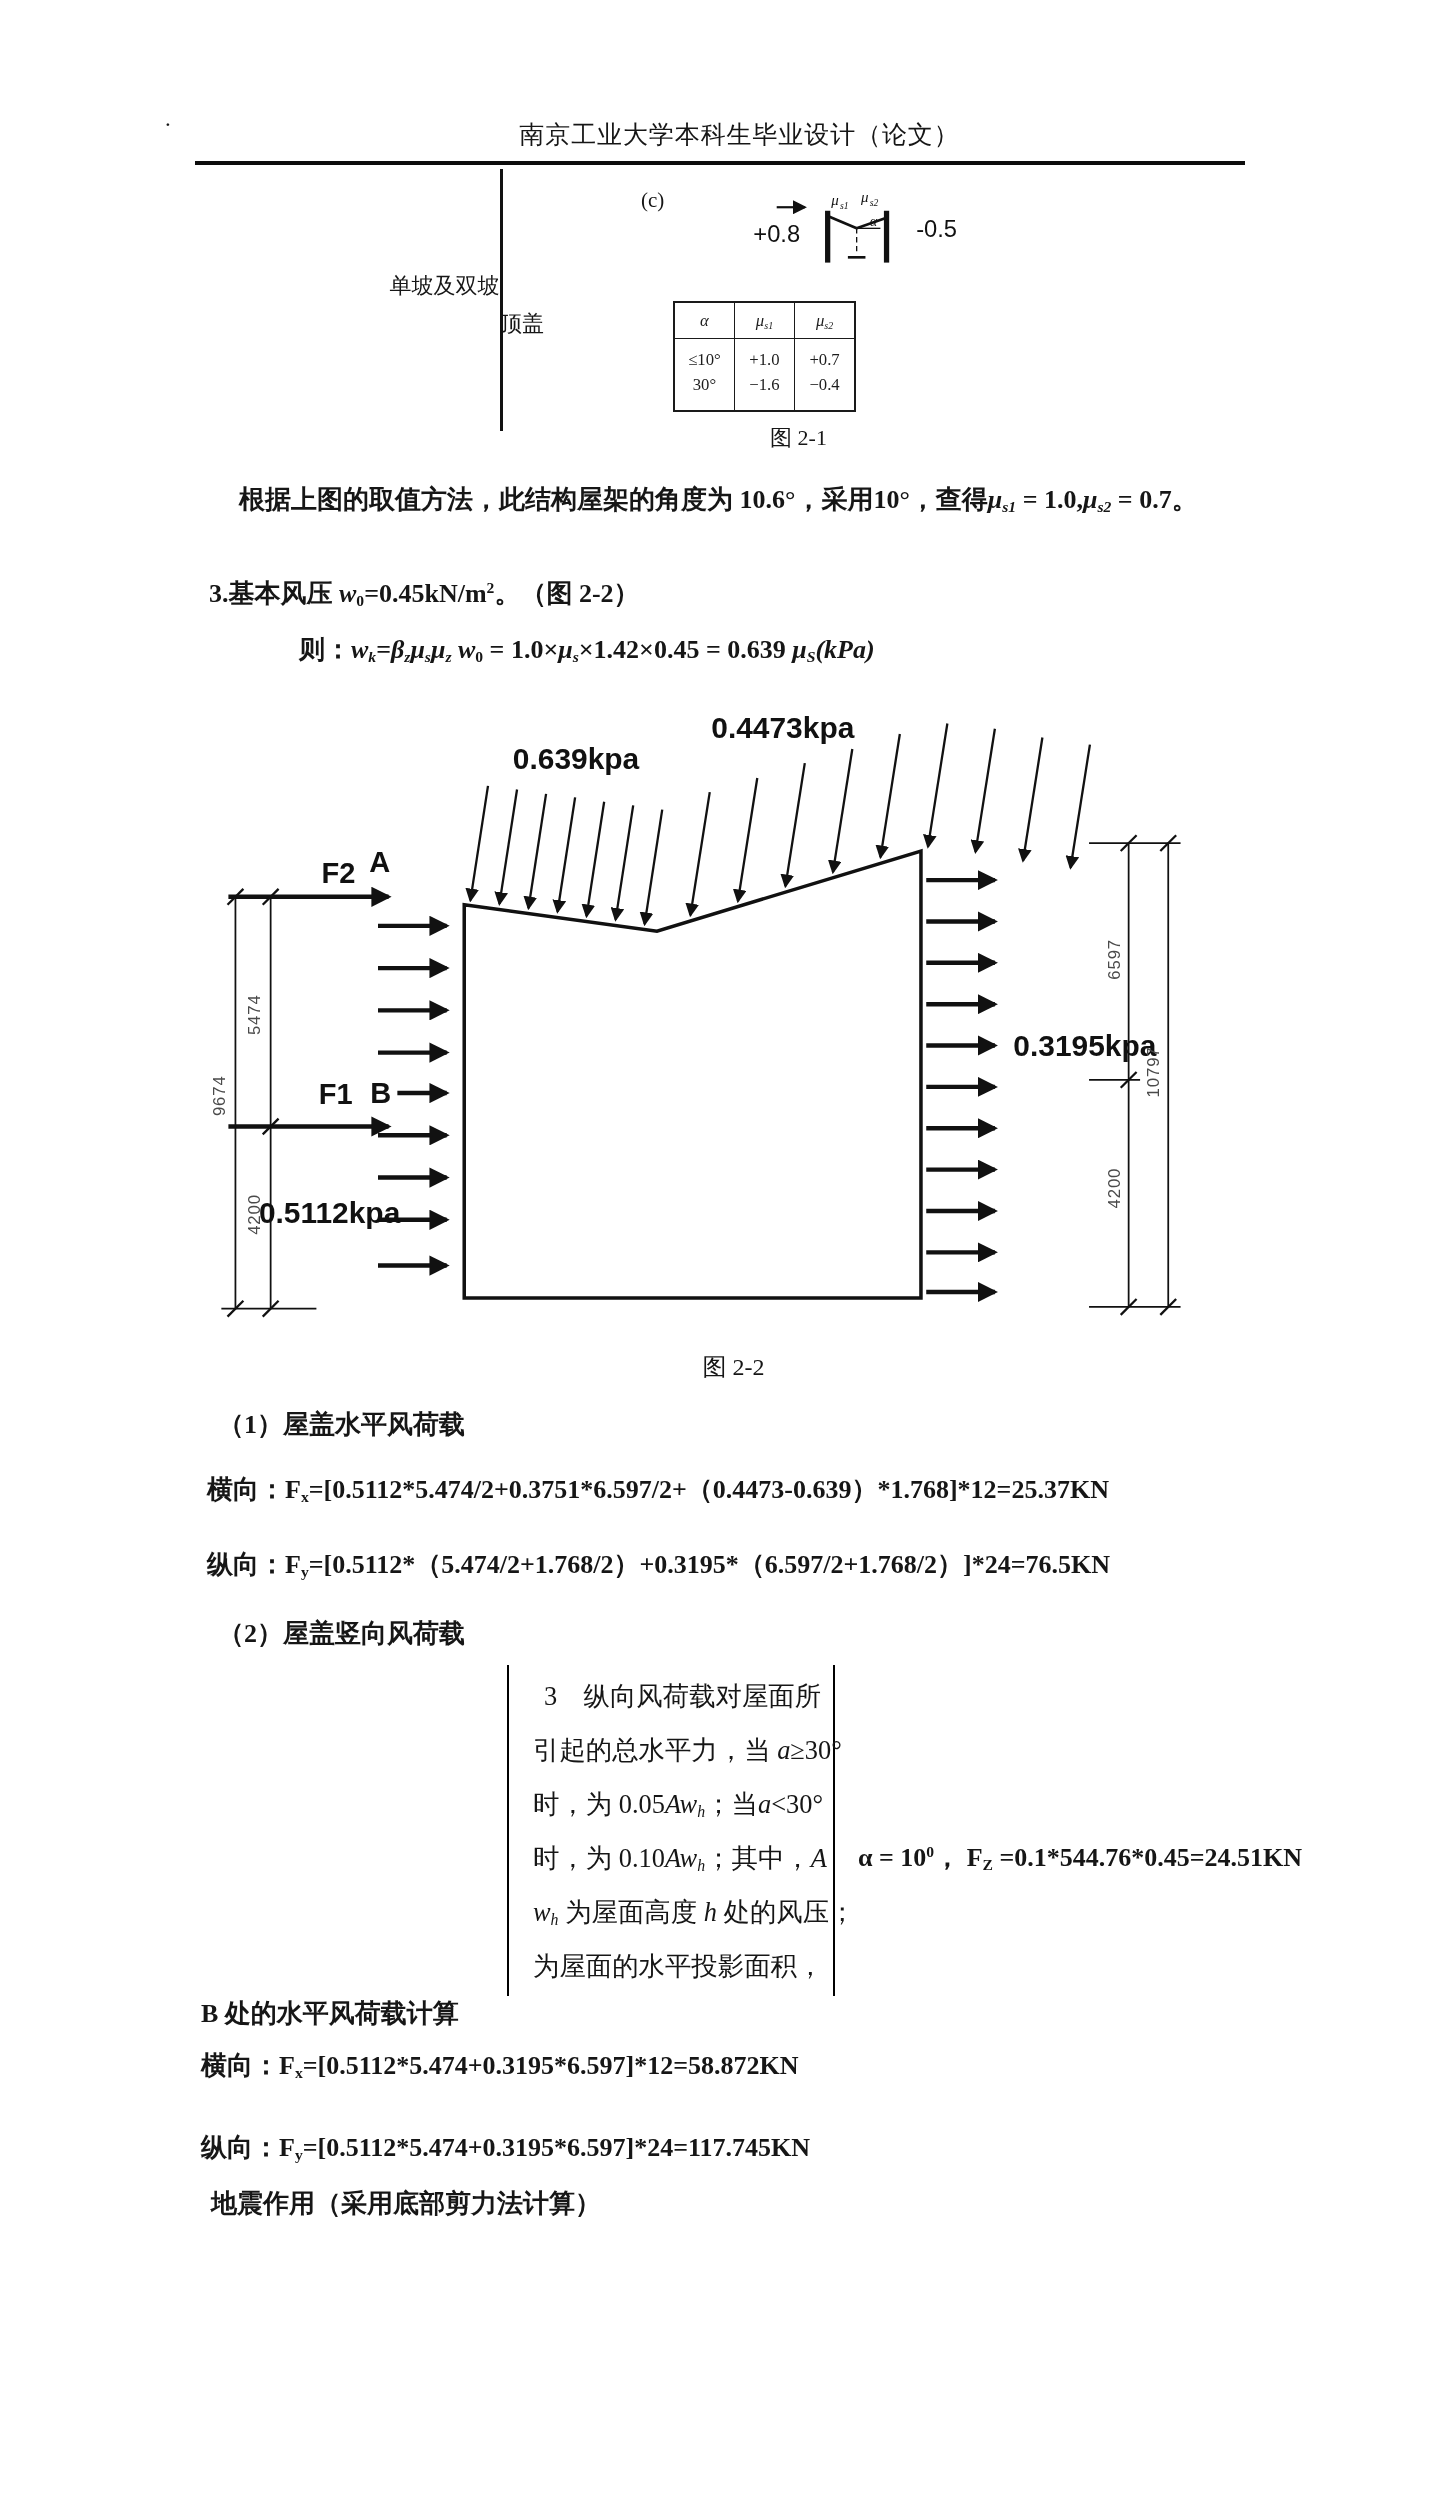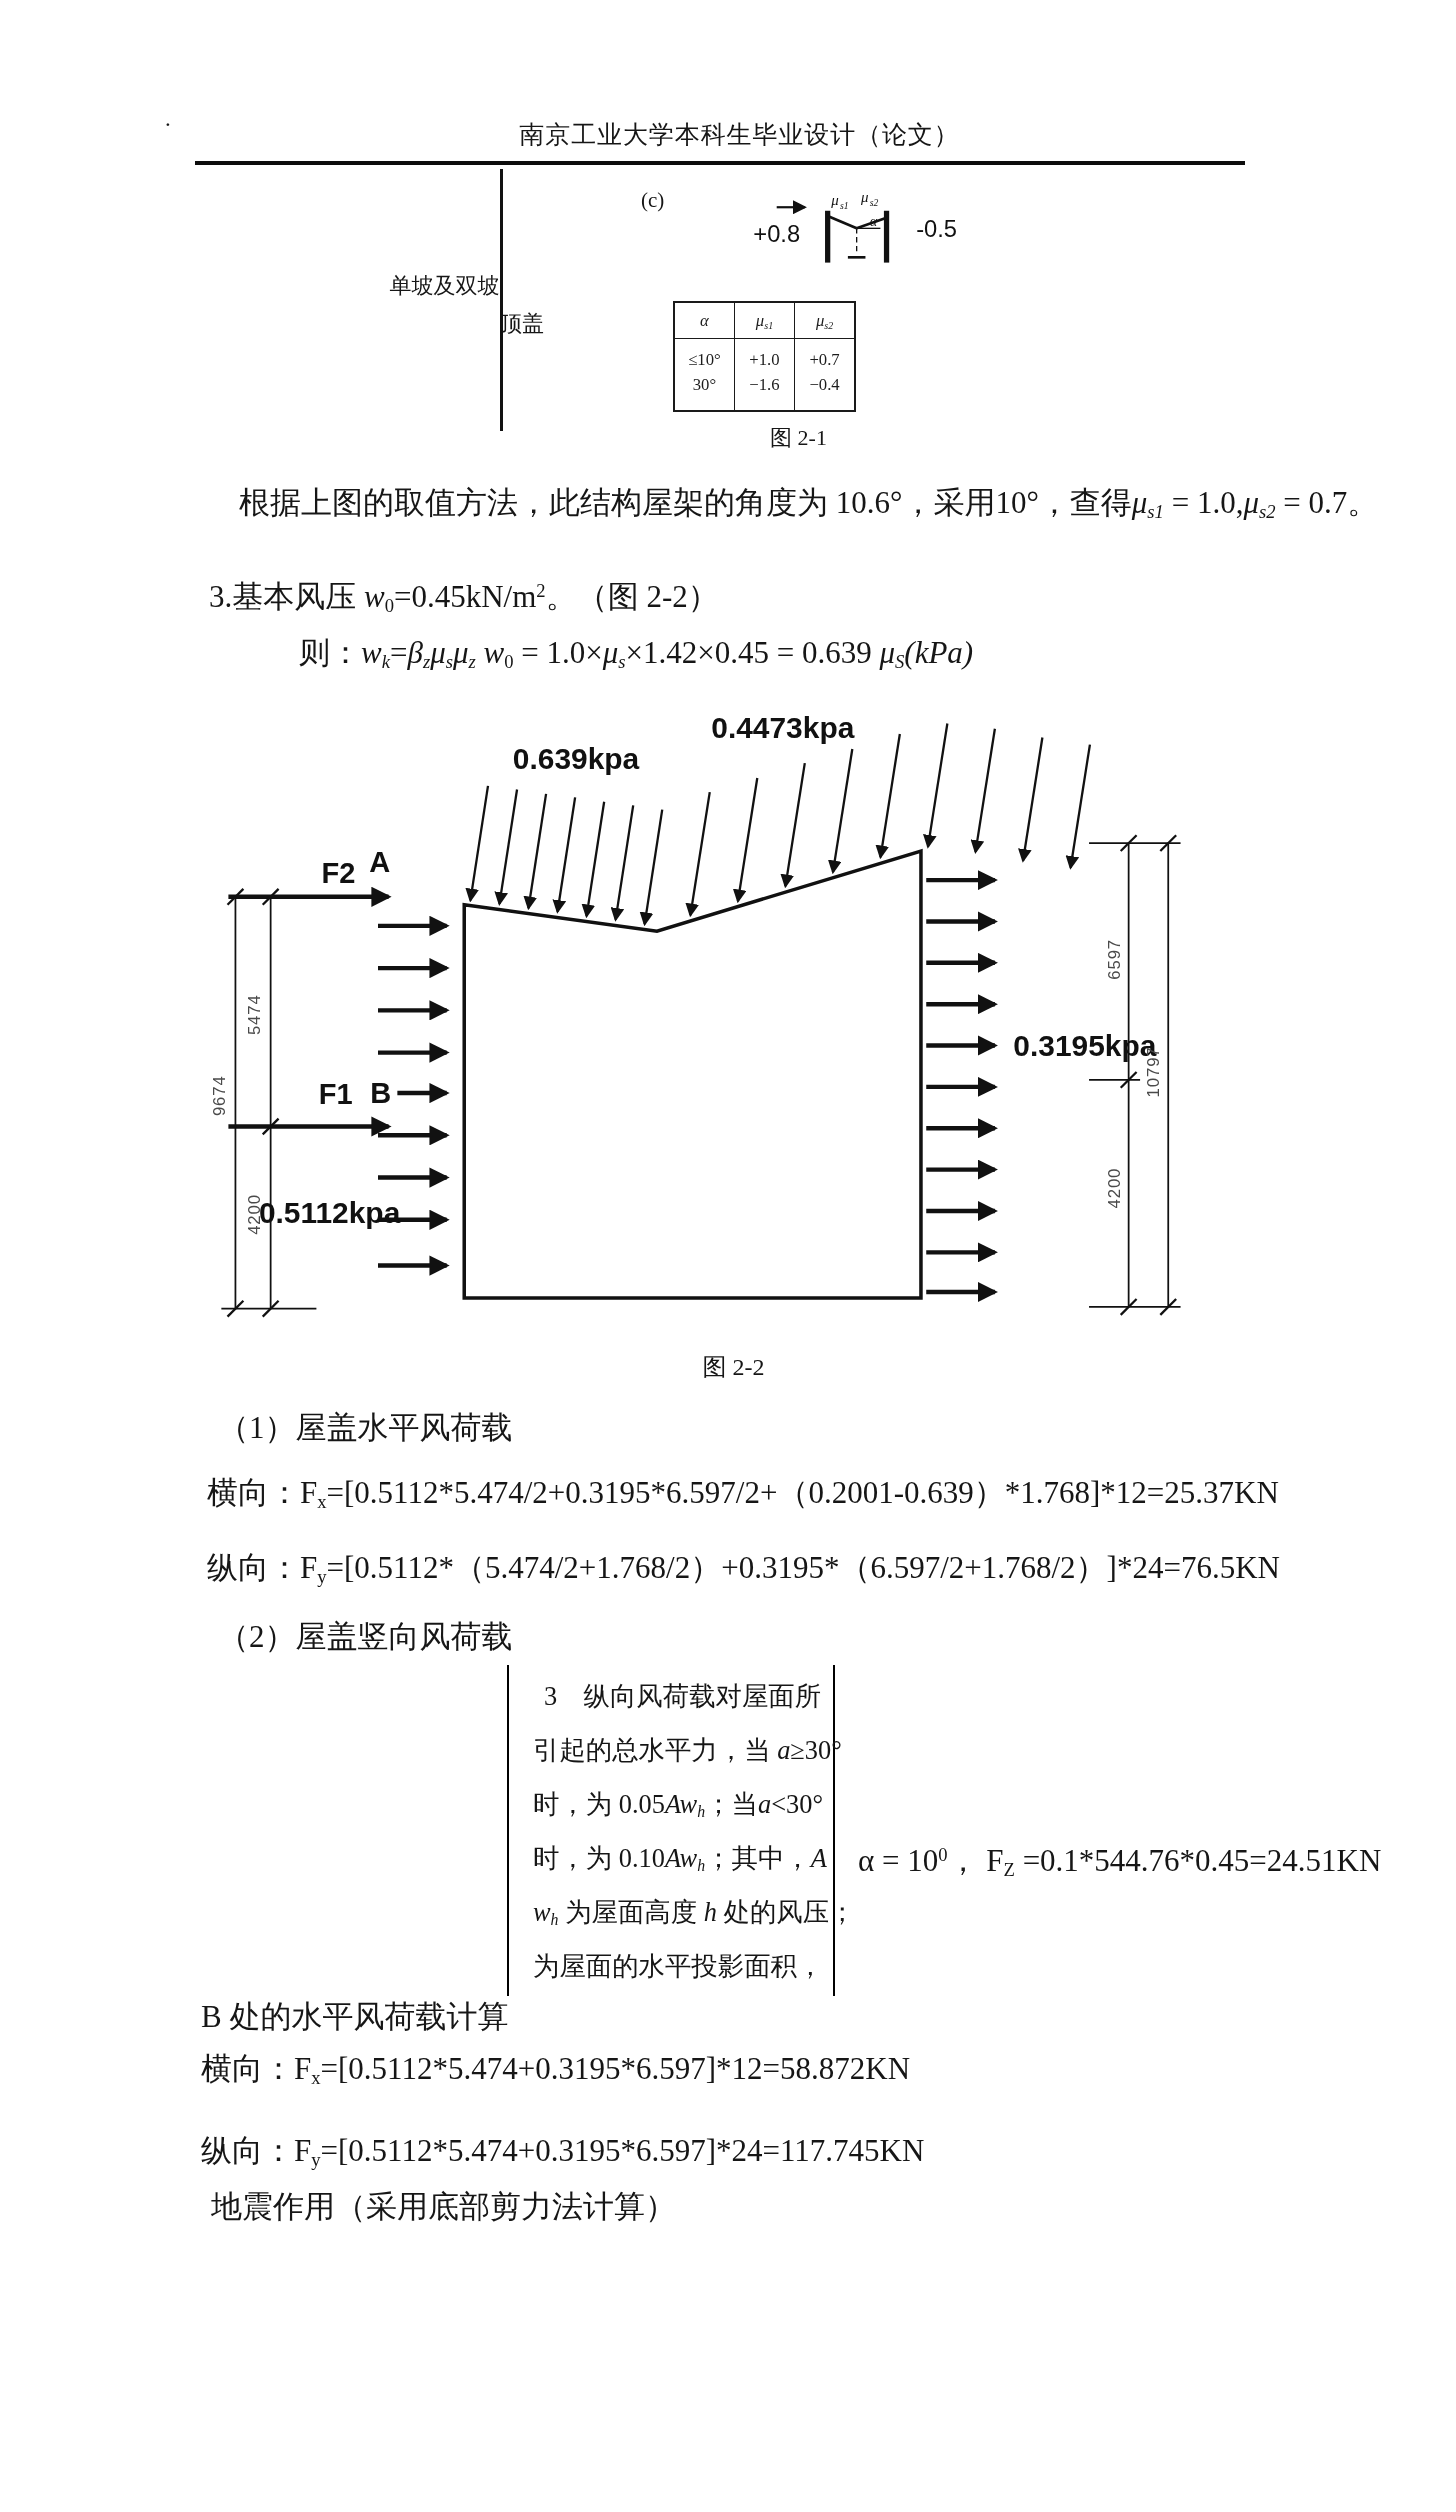--- a/index.html
+++ b/index.html
@@ -3,21 +3,21 @@
 <meta charset="utf-8">
 <style>
   html,body{margin:0;padding:0;background:#e8e8e8;}
   .page{
     position:relative; width:1457px; height:2512px; margin:0 auto;
     background:#ffffff; color:#161616; overflow:hidden;
     font-family:"Liberation Serif","DejaVu Serif",serif;
   }
   .abs{position:absolute; white-space:nowrap;}
   .ctr{text-align:center;}
-  .body-line{font-size:31px; line-height:1.35;}
+  .body-line{font-size:26px; line-height:1.35;font-weight:bold;}
   .sg-sub{font-size:0.6em; vertical-align:-0.28em;}
   .sg-sup{font-size:0.6em; vertical-align:0.55em;}
   .sg-i{font-style:italic;}
   .stray{left:165px; top:106px; font-size:23px;}
   .header-title{left:493px; top:118px; width:493px; font-size:25px; letter-spacing:0.9px;}
   .header-rule{left:195px; top:161px; width:1050px; height:3.5px; background:#0d0d0d;}
 
   
   .fig21-divider{left:500px; top:169px; width:2.6px; height:262px; background:#111;}
   .fig21-side{left:345px; width:199px; font-size:22px;}
@@ -233,21 +233,21 @@
       </g>
     </g>
     <text class="dim" transform="rotate(-90 1043 300)" x="1043" y="300" text-anchor="middle">6597</text>
     <text class="dim" transform="rotate(-90 1087 428)" x="1087" y="428" text-anchor="middle">10797</text>
     <text class="dim" transform="rotate(-90 1043 560)" x="1043" y="560" text-anchor="middle">4200</text>
   </svg>
 
   <div class="abs fig22-caption ctr">图 2-2</div>
 
   <div class="abs body-line" style="left:218px; top:1407px;">（1）屋盖水平风荷载</div>
-  <div class="abs body-line" style="left:207px; top:1472px;"><span>横向：F</span><span class="sg-sub">x</span><span>=[0.5112*5.474/2+0.3195*6.597/2+（0.2001-0.639）*1.768]*12=25.37KN</span></div>
+  <div class="abs body-line" style="left:207px; top:1472px;"><span>横向：F</span><span class="sg-sub">x</span><span>=[0.5112*5.474/2+0.3751*6.597/2+（0.4473-0.639）*1.768]*12=25.37KN</span></div>
   <div class="abs body-line" style="left:207px; top:1547px;"><span>纵向：F</span><span class="sg-sub">y</span><span>=[0.5112*（5.474/2+1.768/2）+0.3195*（6.597/2+1.768/2）]*24=76.5KN</span></div>
   <div class="abs body-line" style="left:218px; top:1616px;">（2）屋盖竖向风荷载</div>
 
   <div class="abs quote-box">
     <div class="quote-line first"><span>3　纵向风荷载对屋面所</span></div>
     <div class="quote-line"><span>引起的总水平力，当 </span><span class="sg-i">a</span><span>≥30°</span></div>
     <div class="quote-line"><span>时，为 0.05</span><span class="sg-i">Aw</span><span class="sg-i sg-sub">h</span><span>；当</span><span class="sg-i">a</span><span>&lt;30°</span></div>
     <div class="quote-line"><span>时，为 0.10</span><span class="sg-i">Aw</span><span class="sg-i sg-sub">h</span><span>；其中，</span><span class="sg-i">A</span></div>
     <div class="quote-line"><span class="sg-i">w</span><span class="sg-i sg-sub">h</span><span> 为屋面高度 </span><span class="sg-i">h</span><span> 处的风压；</span></div>
     <div class="quote-line"><span>为屋面的水平投影面积，</span></div>

